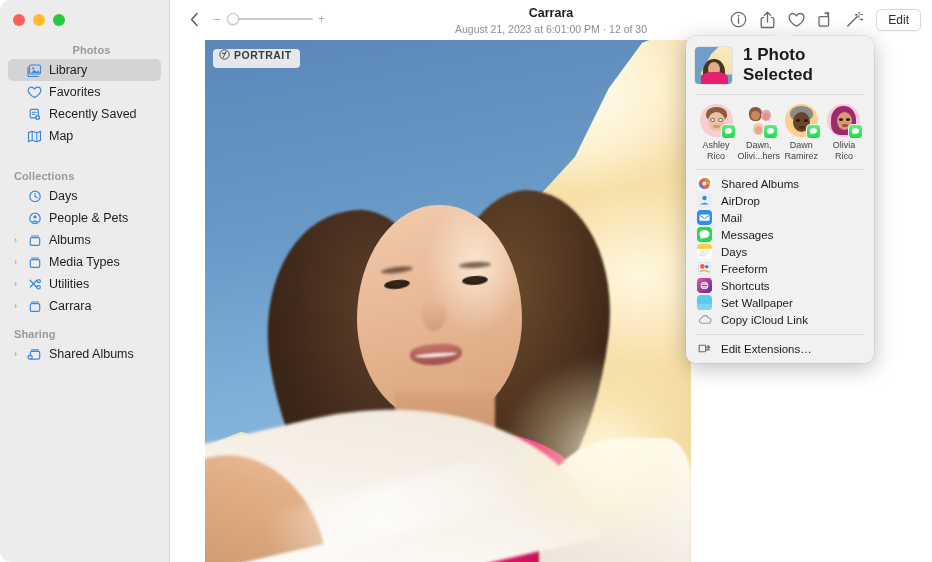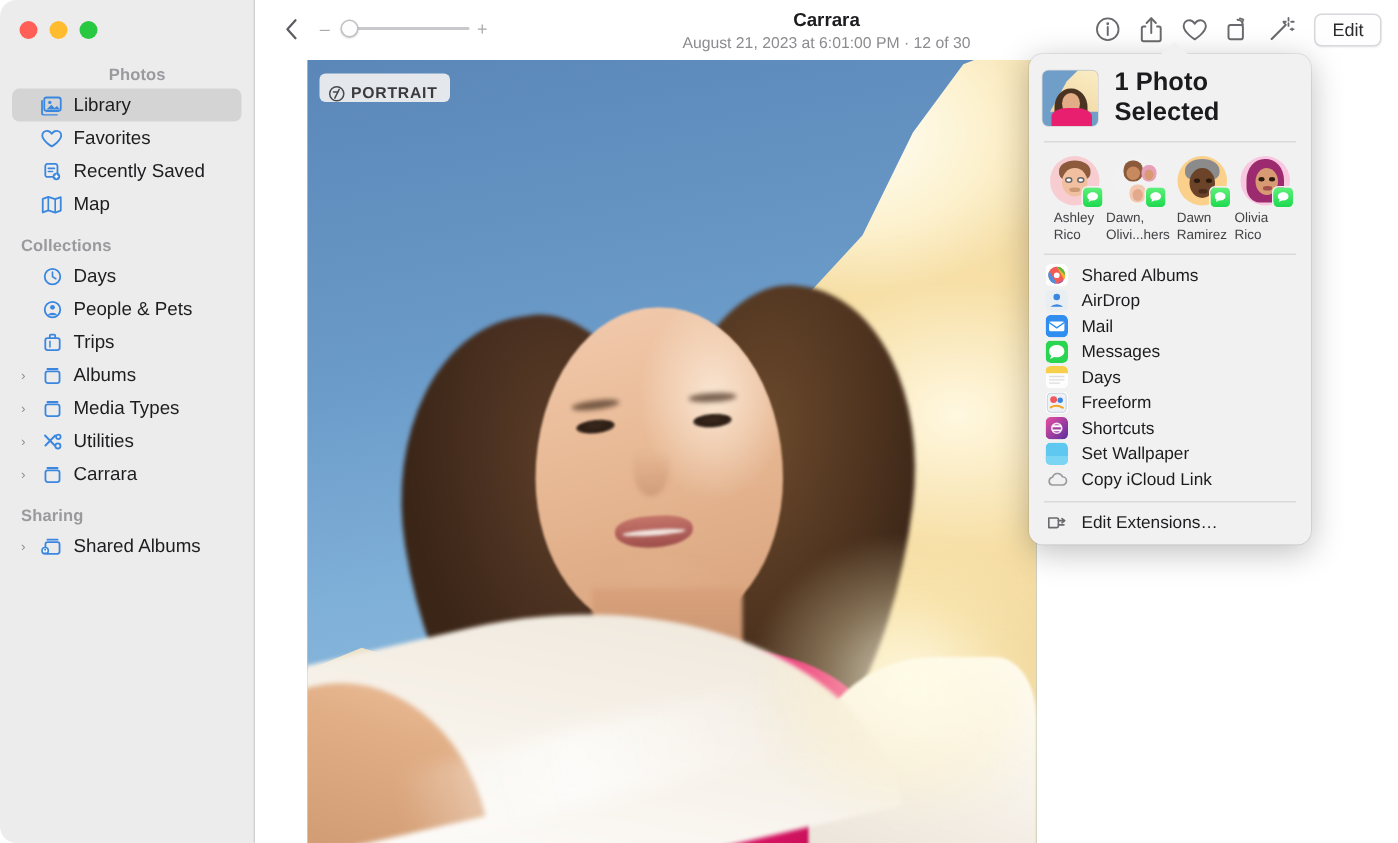--- a/index.html
+++ b/index.html
@@ -36,21 +36,21 @@
   .tl.green  { background: #28c840; }
 
   .sb-section {
     font-size: 11px;
     color: #9a9a9e;
     font-weight: 700;
     padding: 0 0 3px 14px;
     letter-spacing: 0.1px;
   }
   #sb-photos-hdr { margin-top: 44px; text-align: center; }
-  #sb-collections-hdr { margin-top: 11px; }
+  #sb-collections-hdr { margin-top: 23px; }
   #sb-sharing-hdr { margin-top: 11px; }
 
   .sb-item {
     display: flex; align-items: center;
     height: 22px;
     margin: 0 8px;
     padding-left: 6px;
     border-radius: 5px;
     font-size: 12.5px;
     color: #1d1d1f;
@@ -316,21 +316,21 @@
     width: 210px; height: 190px;
     background: radial-gradient(ellipse at 50% 50%, rgba(255,251,228,.85) 0%, rgba(255,243,196,.35) 42%, rgba(255,240,190,0) 75%);
     filter: blur(4px);
     pointer-events: none;
   }
 
   
   #portrait-badge {
     position: absolute; left: 8px; top: 9px;
     height: 19px;
-    display: flex; align-items: flex-end; gap: 4px;
+    display: flex; align-items: flex-start; gap: 4px;
     padding: 0 8px 0 6px;
     background: rgba(240,240,240,.92);
     border-radius: 4px;
     font-size: 10.5px;
     font-weight: 600;
     letter-spacing: .5px;
     color: #3b3b3e;
   }
 
   
@@ -413,21 +413,21 @@
   .ct-badge {
     position: absolute; right: -3px; bottom: -2px;
     width: 15px; height: 15px; border-radius: 4px;
     background: linear-gradient(180deg, #5ff07a 0%, #1ed94f 100%);
     border: 1.6px solid #f1f1f1;
     display: flex; align-items: center; justify-content: center;
   }
   .ct-name {
     margin-top: 3px;
     font-size: 9px; line-height: 10.5px;
-    text-align: left; color: #434346;
+    text-align: center; color: #434346;
     white-space: pre-line;
   }
 
   
   .mj-hair { position: absolute; border-radius: 50% 50% 40% 40%; }
   .mj-face { position: absolute; border-radius: 50%; }
 
   #pop-menu { padding-top: 5px; }
   .menu-item {
     display: flex; align-items: center;
@@ -530,31 +530,20 @@
         <svg width="14" height="13" viewBox="0 0 14 13">
             <circle cx="7" cy="6.4" r="5.2" fill="none" stroke="#3b87e0" stroke-width="1.2"></circle>
             <circle cx="7" cy="4.9" r="1.6" fill="#3b87e0"></circle>
             <path d="M3.8 10.2 A3.4 2.6 0 0 1 10.2 10.2 Z" fill="#3b87e0"></path>
           </svg>
       </span>
       <span class="lbl">People &amp; Pets</span>
     </div>
 
 
-    <div class="sb-item">
-      <span class="disc"></span>
-      <span class="ico">
-        <svg width="14" height="13" viewBox="0 0 14 13">
-            <rect x="2.2" y="3.4" width="9.6" height="8" rx="1.5" fill="none" stroke="#3b87e0" stroke-width="1.2"></rect>
-            <path d="M5.2 3.4 L5.2 1.8 A.7.7 0 0 1 5.9 1.1 L8.1 1.1 A.7.7 0 0 1 8.8 1.8 L8.8 3.4" fill="none" stroke="#3b87e0" stroke-width="1.2"></path>
-            <path d="M5.3 5.2 L5.3 9.6" stroke="#3b87e0" stroke-width="1"></path>
-          </svg>
-      </span>
-      <span class="lbl">Trips</span>
-    </div>
 
 
     <div class="sb-item">
       <span class="disc">›</span>
       <span class="ico">
         <svg width="14" height="13" viewBox="0 0 14 13">
             <rect x="2.3" y="3.6" width="9.4" height="7.8" rx="1.5" fill="none" stroke="#3b87e0" stroke-width="1.2"></rect>
             <path d="M3.6 2 L10.4 2" stroke="#3b87e0" stroke-width="1.2" stroke-linecap="round"></path>
           </svg>
       </span>

